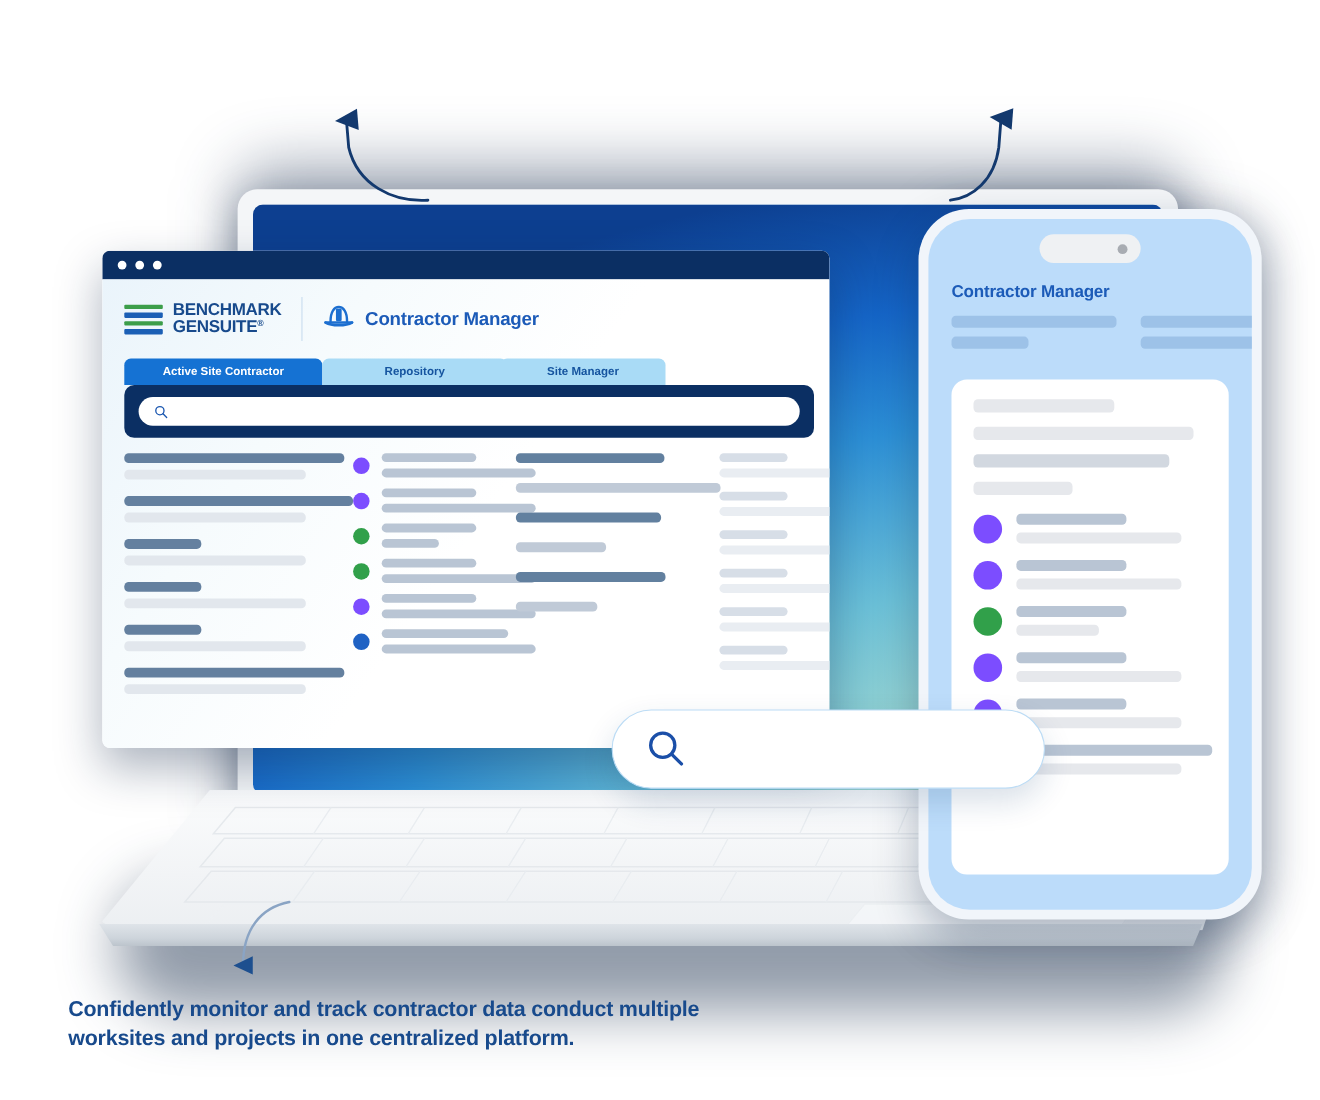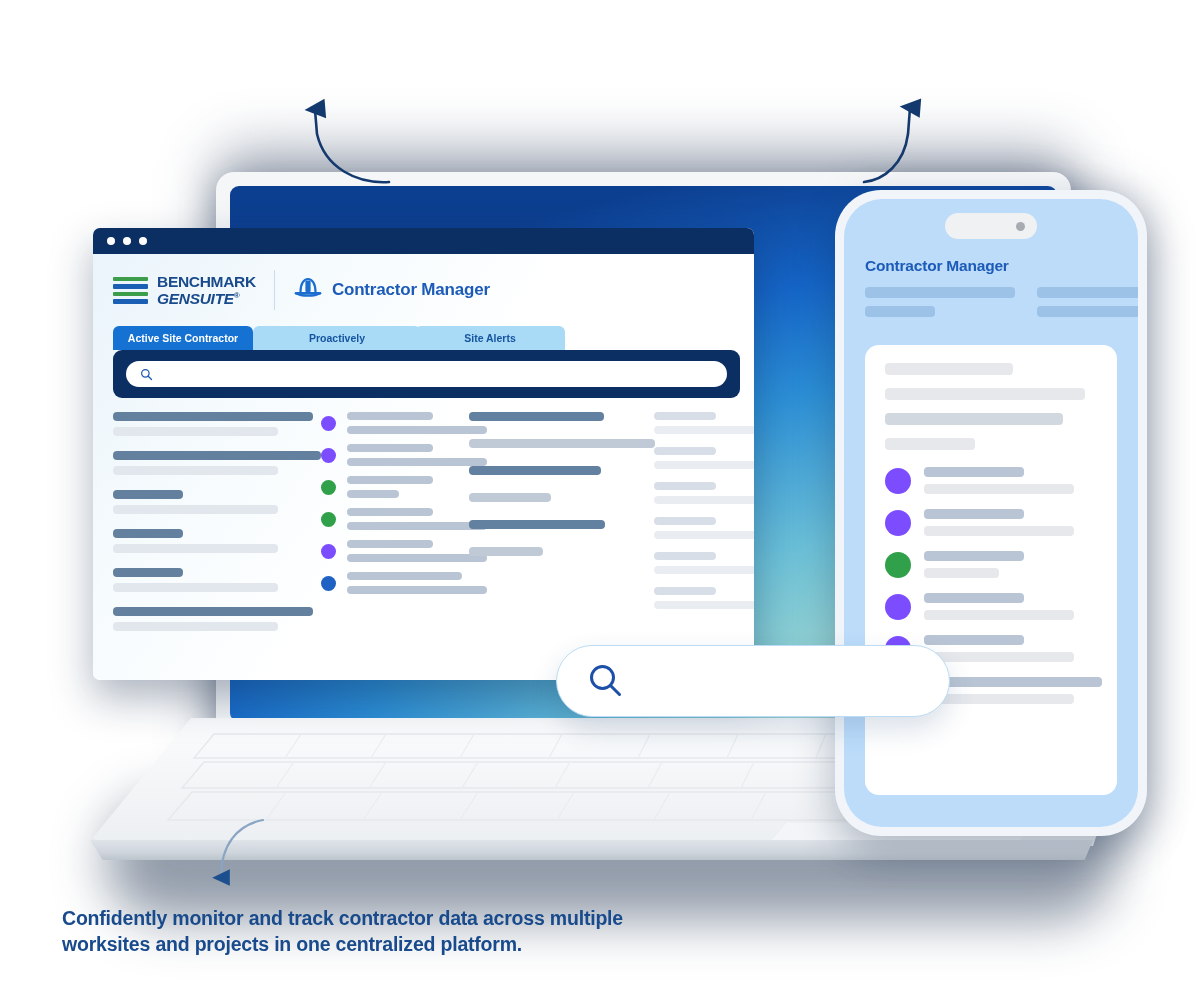--- a/index.html
+++ b/index.html
@@ -98,35 +98,35 @@
   .bm-bars{display:flex;flex-direction:column;gap:3px;width:35px;}
   .bm-bars i{display:block;height:4.5px;border-radius:1px;}
   .bm-bars i:nth-child(1){background:#3c9e4a;width:100%;}
   .bm-bars i:nth-child(2){background:#1b5fb5;width:100%;}
   .bm-bars i:nth-child(3){background:#3c9e4a;width:100%;}
   .bm-bars i:nth-child(4){background:#1b5fb5;width:100%;}
   .bm-word{line-height:1.0;}
   .bm-word .l1,.bm-word .l2{
     color:#184a8c;font-weight:bold;font-size:15.5px;letter-spacing:-0.3px;display:block;
   }
-  .bm-word .l2{margin-top:1px;font-style:italic;}
+  .bm-word .l2{margin-top:1px;}
   .bm-word .reg{font-size:8px;vertical-align:super;}
   .divider-v{width:1px;height:40px;background:#c8dcef;margin:0 18px;}
   .app-title{
     color:#1c5bb8;font-weight:bold;font-size:17px;letter-spacing:-0.2px;
   }
   .hat{margin-right:9px;}
 
   
   .tabs{display:flex;padding:0 0 0 20px;gap:0;position:relative;z-index:3;}
   .tab{
     height:24px;display:flex;align-items:center;justify-content:center;
     font-size:10.5px;font-weight:bold;border-radius:6px 6px 0 0;
   }
-  .tab.t0{width:140px;background:#1572d3;color:#ffffff;}
+  .tab.t0{width:180px;background:#1572d3;color:#ffffff;}
   .tab.t1{width:168px;background:#a9dbf6;color:#15549f;}
   .tab.t2{width:150px;background:#a9dbf6;color:#15549f;margin-left:-6px;}
   .searchwrap{
     margin:0 14px 0 20px;background:#0b2f63;border-radius:9px;padding:11px 13px;
     position:relative;z-index:2;
   }
   .search-pill{
     background:#fff;border-radius:999px;height:26px;display:flex;align-items:center;padding:0 14px;
   }
   .mag{width:13px;height:13px;}
@@ -267,22 +267,22 @@
             <rect x="12.4" y="5.5" width="5.2" height="11.5" rx="1" fill="#1c6fd0"></rect>
             <path d="M3 18.2 C3 18.2 7 20.6 15 20.6 C23 20.6 27 18.2 27 18.2" fill="none" stroke="#1c6fd0" stroke-width="2.4" stroke-linecap="round"></path>
             <path d="M3 18.2 L27 18.2" stroke="#1c6fd0" stroke-width="2.4" stroke-linecap="round"></path>
           </svg>
         </span>
         <span class="app-title">Contractor Manager</span>
       </div>
 
       <div class="tabs">
         <div class="tab t0">Active Site Contractor</div>
-        <div class="tab t1">Proactively</div>
-        <div class="tab t2">Site Alerts</div>
+        <div class="tab t1">Repository</div>
+        <div class="tab t2">Site Manager</div>
       </div>
 
       <div class="searchwrap">
         <div class="search-pill">
           <svg class="mag" viewBox="0 0 16 16">
             <circle cx="6.6" cy="6.6" r="4.6" fill="none" stroke="#1b57b0" stroke-width="1.5"></circle>
             <line x1="10.1" y1="10.1" x2="14.2" y2="14.2" stroke="#1b57b0" stroke-width="1.5" stroke-linecap="round"></line>
           </svg>
         </div>
       </div>
@@ -497,15 +497,15 @@
 
   <svg class="arrow" id="arrow-bl" width="110" height="95" viewBox="0 0 110 95">
     <defs>
         <marker id="ahB" markerWidth="9" markerHeight="9" refX="4" refY="4.5" orient="auto">
       <path d="M0.5 0.5 L4.3 8.5 L8 0.5 Z" fill="#1d4f8f"></path>
         </marker>
       </defs>
     <path d="M78 5 C52 10 36 30 36 62" fill="none" stroke="#8aa4c4" stroke-width="2.2" stroke-linecap="round" marker-end="url(#ahB)"></path>
   </svg>
 
-  <div class="caption" id="cap-bl">Confidently monitor and track contractor data across multiple worksites and projects in one centralized platform.</div>
+  <div class="caption" id="cap-bl">Confidently monitor and track contractor data conduct multiple worksites and projects in one centralized platform.</div>
 
 </div>
 
 </body></html>

